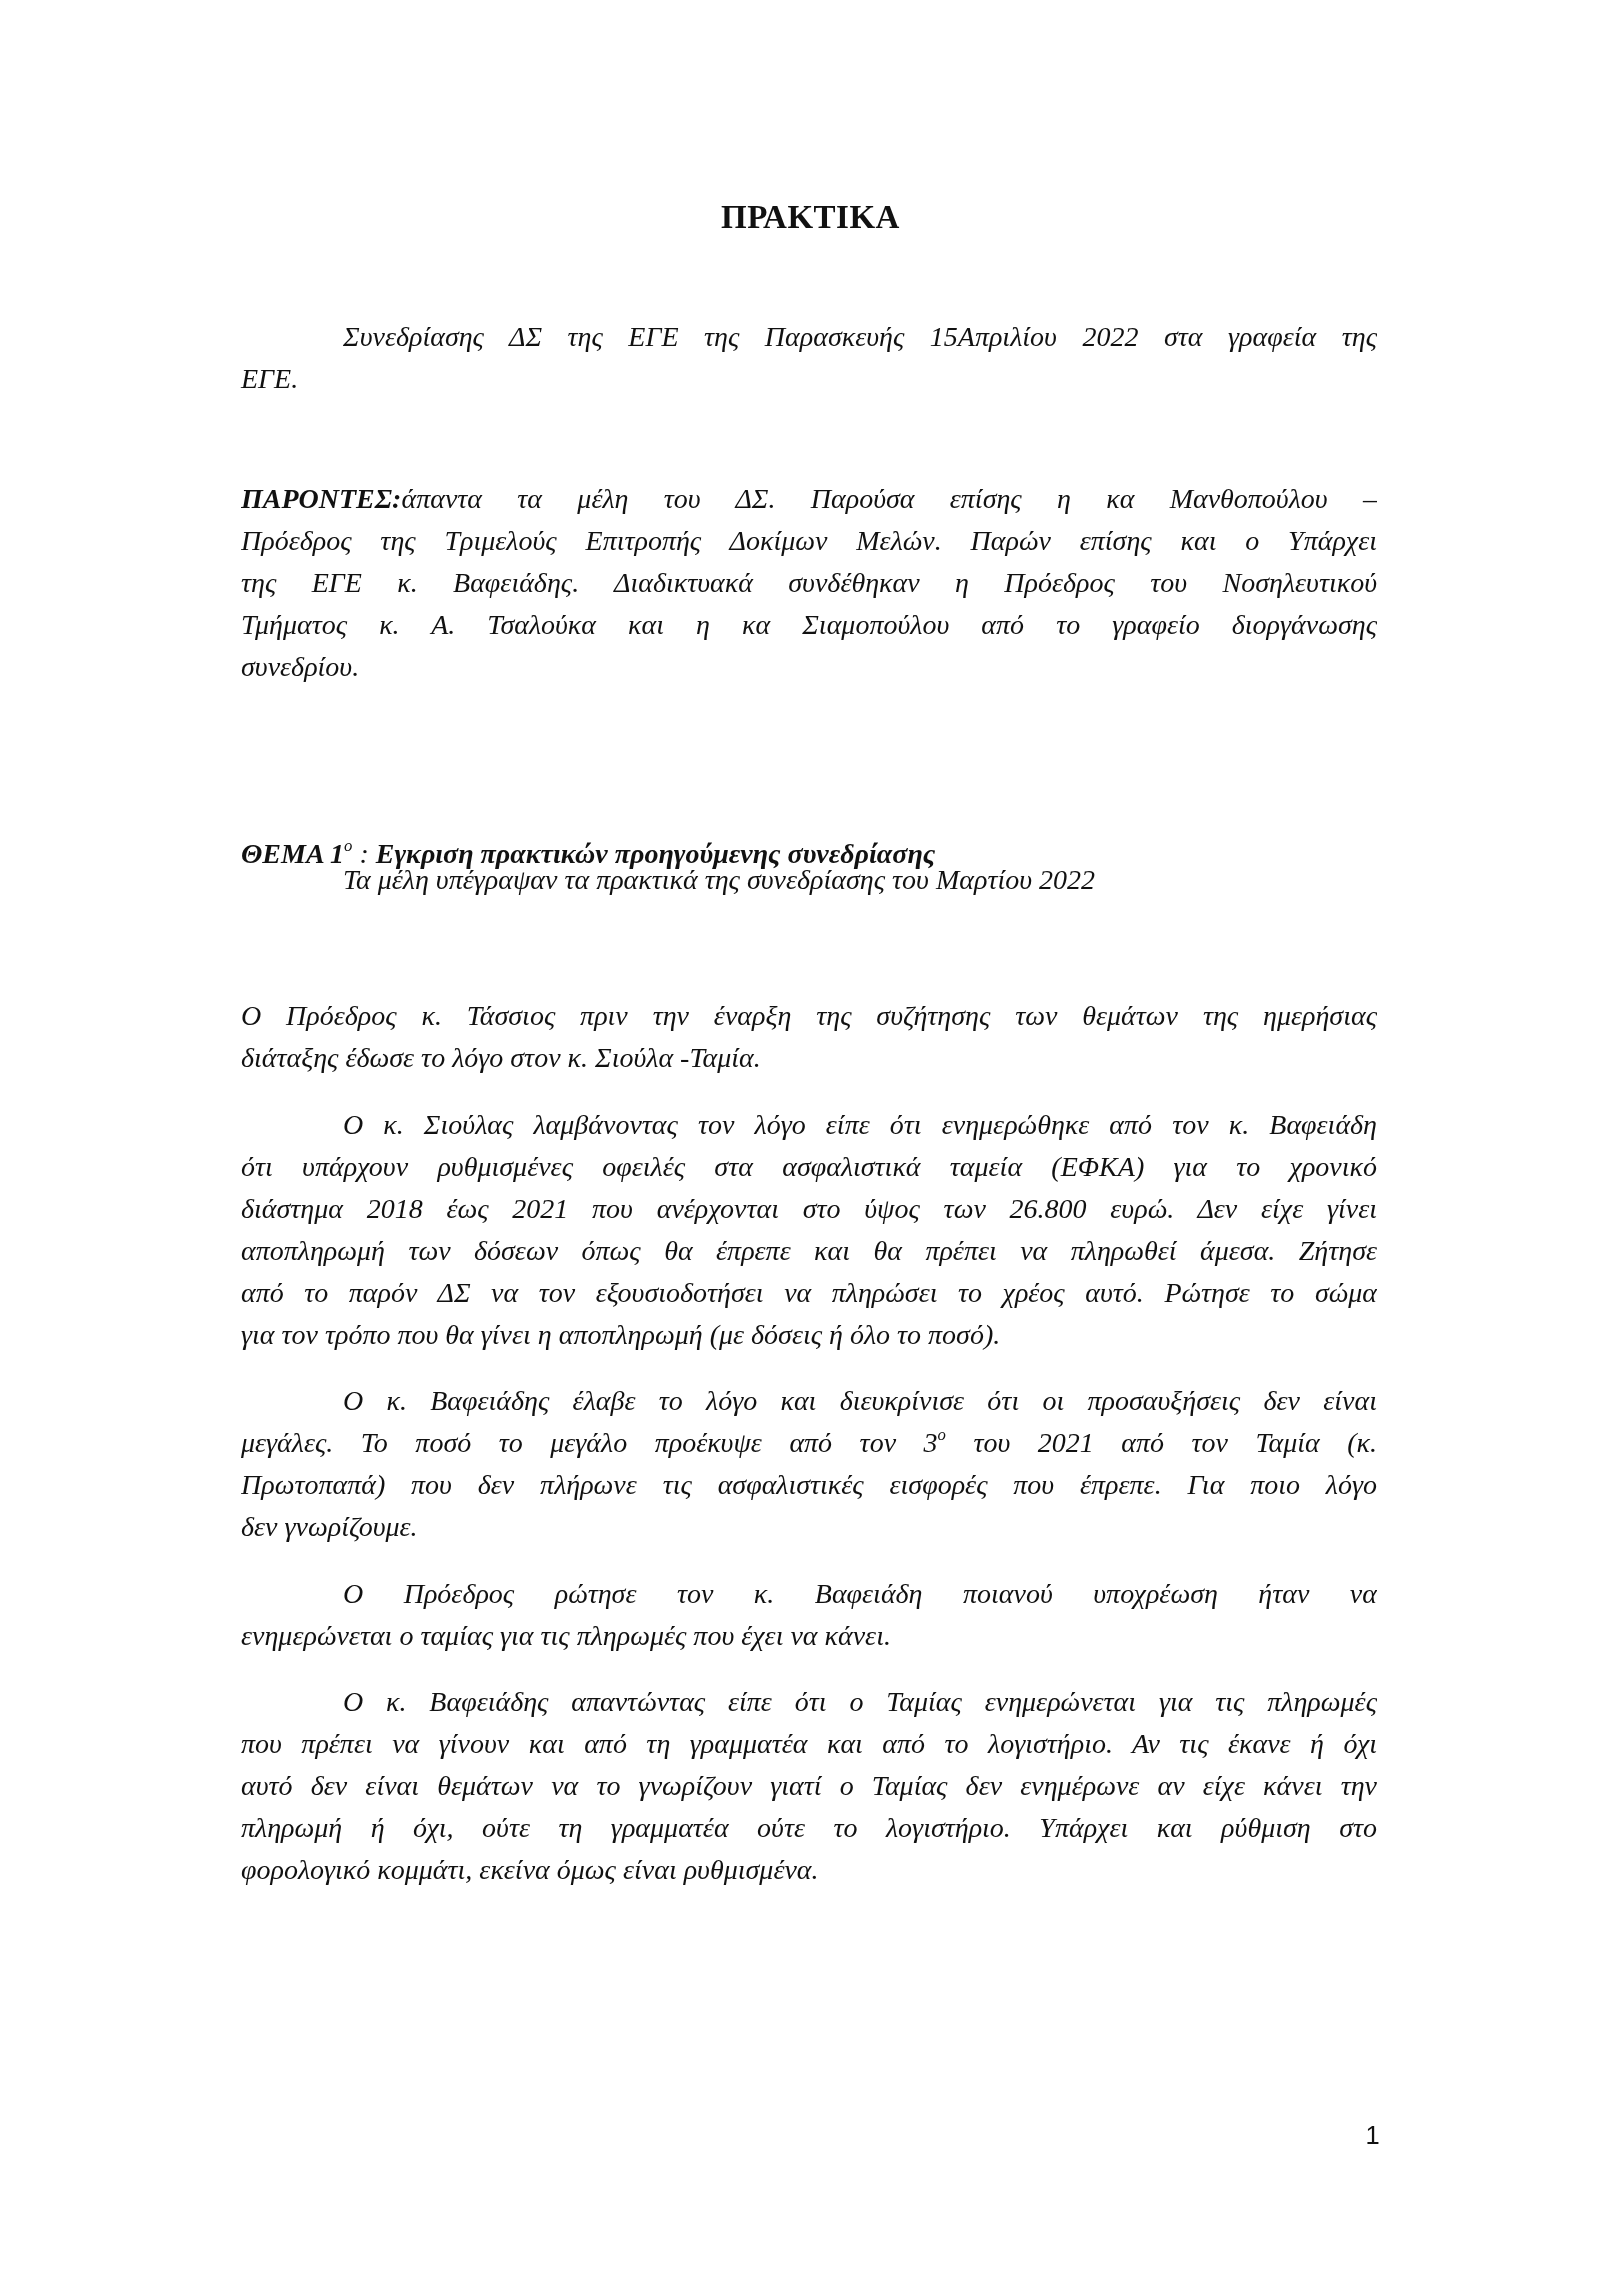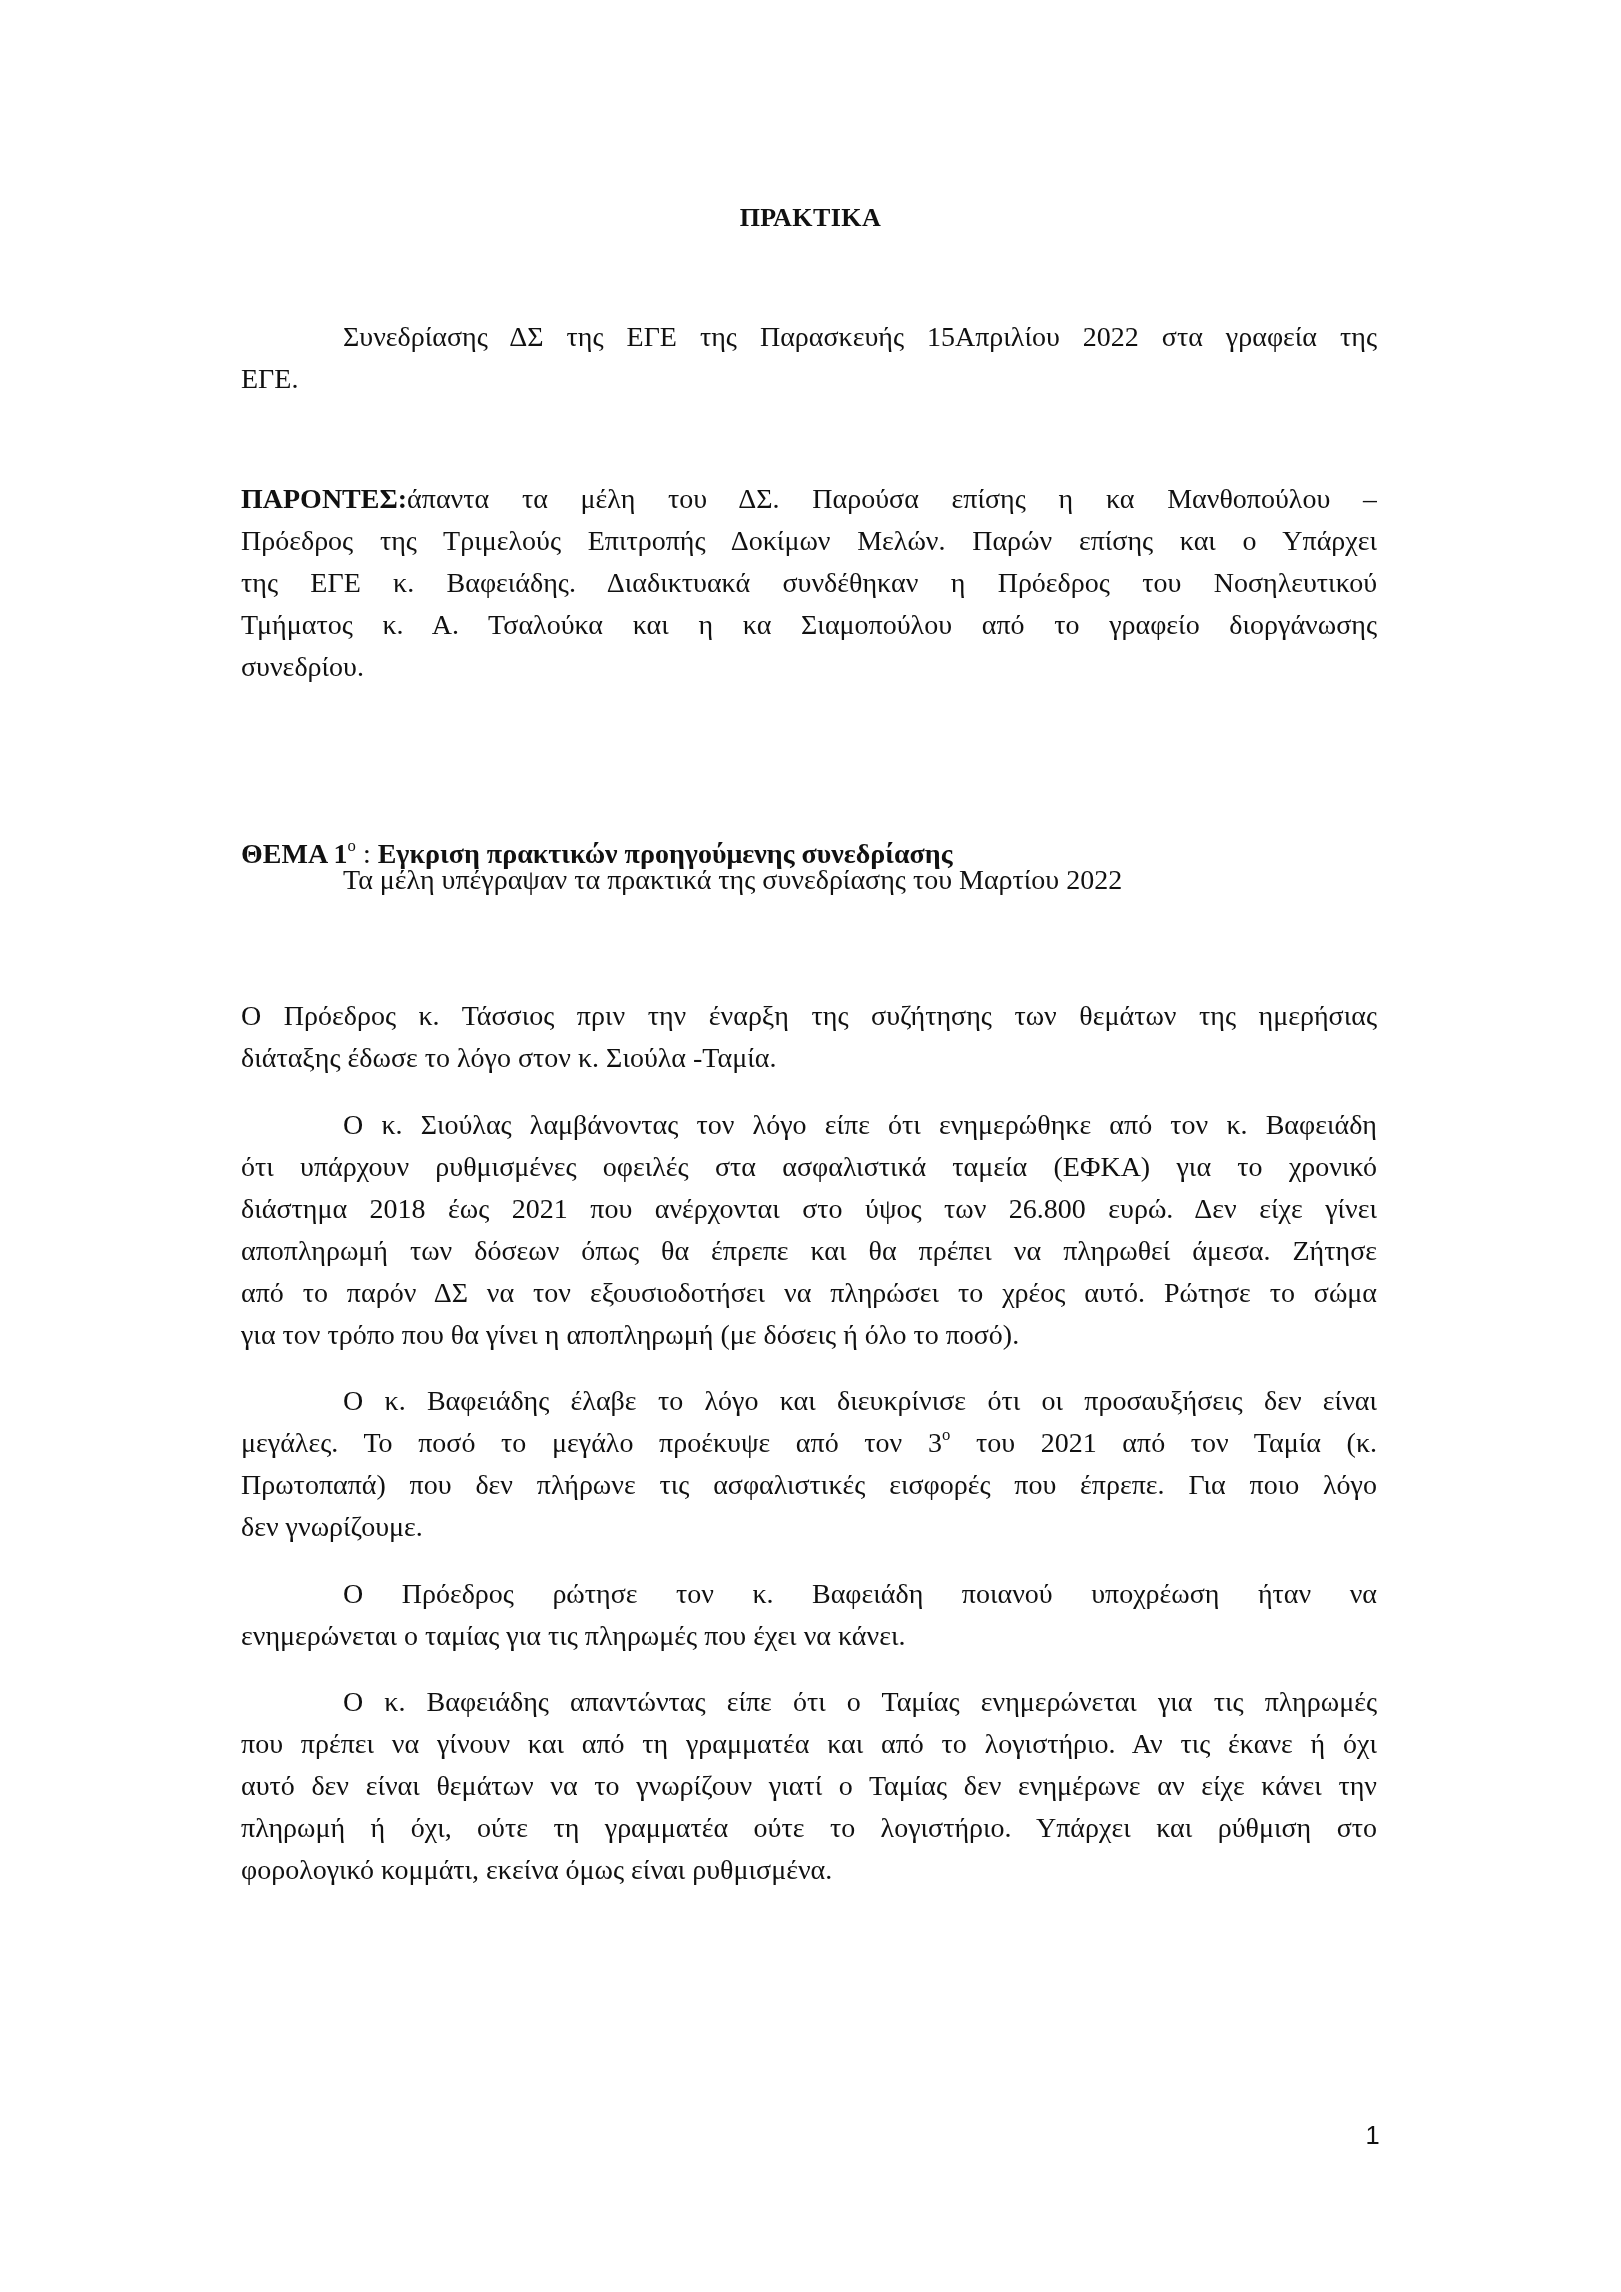--- a/index.html
+++ b/index.html
@@ -1,24 +1,24 @@
 <!DOCTYPE html>
 <html><head>
 <meta charset="utf-8">
 <style>
   html, body { margin: 0; padding: 0; background: #ffffff; }
   body { width: 1621px; height: 2293px; position: relative; overflow: hidden;
          font-family: "Liberation Serif", "DejaVu Serif", serif; color: #111111; }
   .page { position: absolute; left: 0; top: 0; width: 1621px; height: 2293px; background: #ffffff; }
-  .col { position: absolute; left: 241px; width: 1136px; }
+  .col { position: absolute; left: 241px; width: 1136px; font-style: italic; }
   .line { display: block; height: 42px; line-height: 42px; font-size: 28px; white-space: nowrap; }
   .line.full { text-align: justify; text-align-last: justify; white-space: normal; overflow: hidden; }
   .line.indent { padding-left: 102px; box-sizing: border-box; }
   .title { position: absolute; left: 0; width: 1621px; top: 196px; text-align: center;
-           font-size: 26px; font-weight: bold; line-height: 43px; letter-spacing: 0.5px; }
+           font-size: 33px; font-weight: bold; line-height: 43px; letter-spacing: 0.5px; }
   .b { font-weight: bold; }
   sup.ord { font-size: 16.7px; vertical-align: 11.8px; line-height: 0; }
   .para { margin: 0 0 24.5px 0; }
   .pagenum { position: absolute; top: 2121px; left: 1353px; width: 39px; text-align: center;
              font-family: "Liberation Sans", "DejaVu Sans", sans-serif; font-size: 25.5px; line-height: 29px; }
 </style>
 </head>
 <body>
 
 <div class="page">

